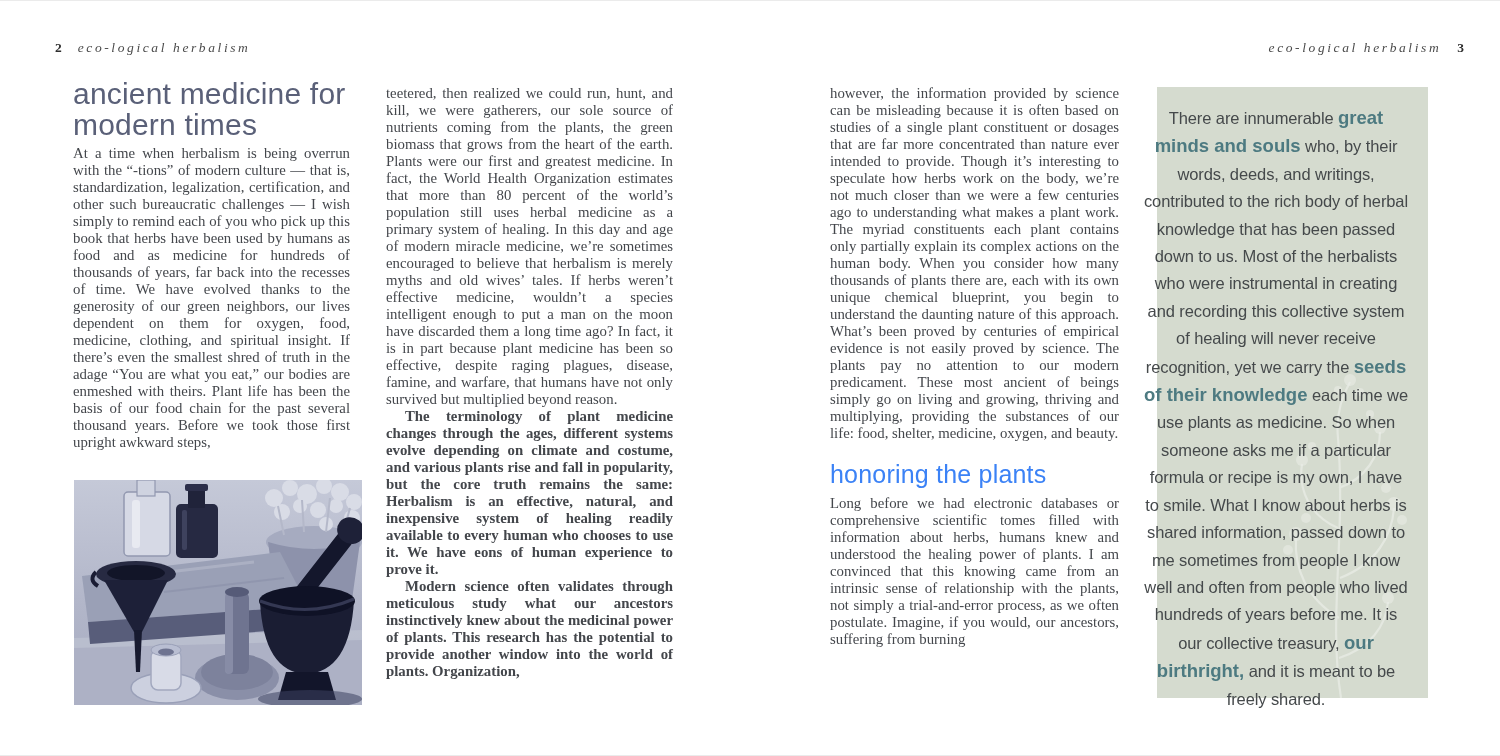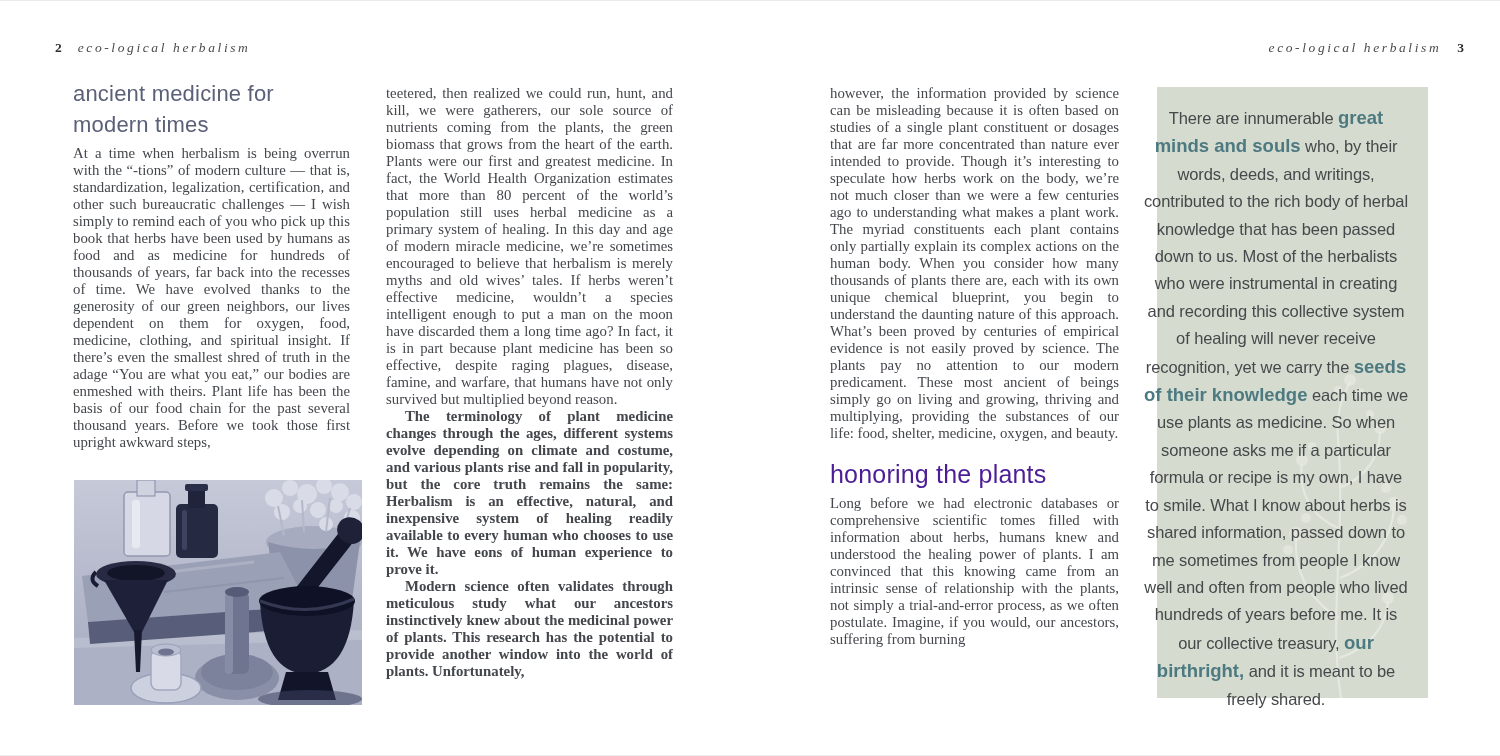--- a/index.html
+++ b/index.html
@@ -13,23 +13,23 @@
     font-style:italic;letter-spacing:2.6px;white-space:nowrap;}
   .running-head .folio{font-style:normal;font-weight:bold;letter-spacing:0;color:#2f2f2f;}
   .rh-left{left:55px;}
   .rh-left .folio{margin-right:10px;}
   .rh-right{right:72px;text-align:center;}
   .rh-right .folio{margin-left:10px;}
 
   
   .sec-heading{position:absolute;left:73px;top:78px;margin:0;
     font-family:"Liberation Sans", sans-serif;font-weight:400;
-    font-size:22px;line-height:31px;color:#5a6078;letter-spacing:.2px;white-space:pre-line;}
+    font-size:30px;line-height:31px;color:#5a6078;letter-spacing:.2px;white-space:pre-line;}
   .sub-heading{font-family:"Liberation Sans", sans-serif;font-weight:400;
-    font-size:25px;color:#4c1d95;letter-spacing:.2px;margin:24px 0 12px 0;}
+    font-size:25px;color:#3b82f6;letter-spacing:.2px;margin:24px 0 12px 0;}
 
   
   .bodycol{position:absolute;top:85px;width:287px;font-size:14.8px;line-height:17px;
     color:#43464b;text-align:justify;}
   .bodycol p{margin:0;}
   .bodycol p.indent{text-indent:19px;font-weight:bold;}
   .col1{left:73px;top:145px;width:277px;}
   .col2{left:386px;}
   .col3{left:830px;width:289px;}
 
@@ -162,21 +162,21 @@
         <rect x="77" y="170" width="30" height="40" rx="7" fill="#d8dbe7" stroke="#a2a8bf" stroke-width="1.5"></rect>
         <ellipse cx="92" cy="170" rx="15" ry="6" fill="#b9bed2" stroke="#9aa0b8" stroke-width="1"></ellipse>
         <ellipse cx="92" cy="172" rx="8" ry="3.5" fill="#6e7390"></ellipse>
       </g>
     </svg>
   </figure>
 
   <div class="bodycol col2">
     <p>teetered, then realized we could run, hunt, and kill, we were gatherers, our sole source of nutrients coming from the plants, the green biomass that grows from the heart of the earth. Plants were our first and greatest medicine. In fact, the World Health Organization estimates that more than 80 percent of the world’s population still uses herbal medicine as a primary system of healing. In this day and age of modern miracle medicine, we’re sometimes encouraged to believe that herbalism is merely myths and old wives’ tales. If herbs weren’t effective medicine, wouldn’t a species intelligent enough to put a man on the moon have discarded them a long time ago? In fact, it is in part because plant medicine has been so effective, despite raging plagues, disease, famine, and warfare, that humans have not only survived but multiplied beyond reason.</p>
     <p class="indent">The terminology of plant medicine changes through the ages, different systems evolve depending on climate and costume, and various plants rise and fall in popularity, but the core truth remains the same: Herbalism is an effective, natural, and inexpensive system of healing readily available to every human who chooses to use it. We have eons of human experience to prove it.</p>
-    <p class="indent">Modern science often validates through meticulous study what our ancestors instinctively knew about the medicinal power of plants. This research has the potential to provide another window into the world of plants. Unfortunately,</p>
+    <p class="indent">Modern science often validates through meticulous study what our ancestors instinctively knew about the medicinal power of plants. This research has the potential to provide another window into the world of plants. Organization,</p>
   </div>
 
   <div class="bodycol col3">
     <p>however, the information provided by science can be misleading because it is often based on studies of a single plant constituent or dosages that are far more concentrated than nature ever intended to provide. Though it’s interesting to speculate how herbs work on the body, we’re not much closer than we were a few centuries ago to understanding what makes a plant work. The myriad constituents each plant contains only partially explain its complex actions on the human body. When you consider how many thousands of plants there are, each with its own unique chemical blueprint, you begin to understand the daunting nature of this approach. What’s been proved by centuries of empirical evidence is not easily proved by science. The plants pay no attention to our modern predicament. These most ancient of beings simply go on living and growing, thriving and multiplying, providing the substances of our life: food, shelter, medicine, oxygen, and beauty.</p>
     <h2 class="sub-heading">honoring the plants</h2>
     <p>Long before we had electronic databases or comprehensive scientific tomes filled with information about herbs, humans knew and understood the healing power of plants. I am convinced that this knowing came from an intrinsic sense of relationship with the plants, not simply a trial-and-error process, as we often postulate. Imagine, if you would, our ancestors, suffering from burning</p>
   </div>
 
   <aside class="sidebar-box">
     <svg class="sidebar-watermark" width="180" height="330" viewBox="0 0 180 330">

